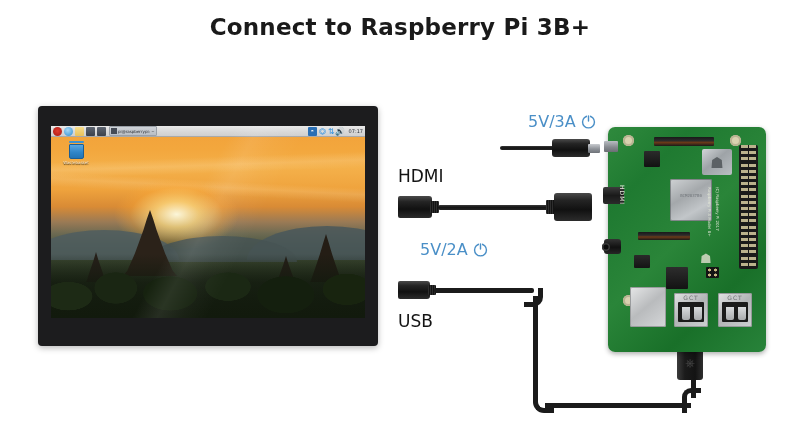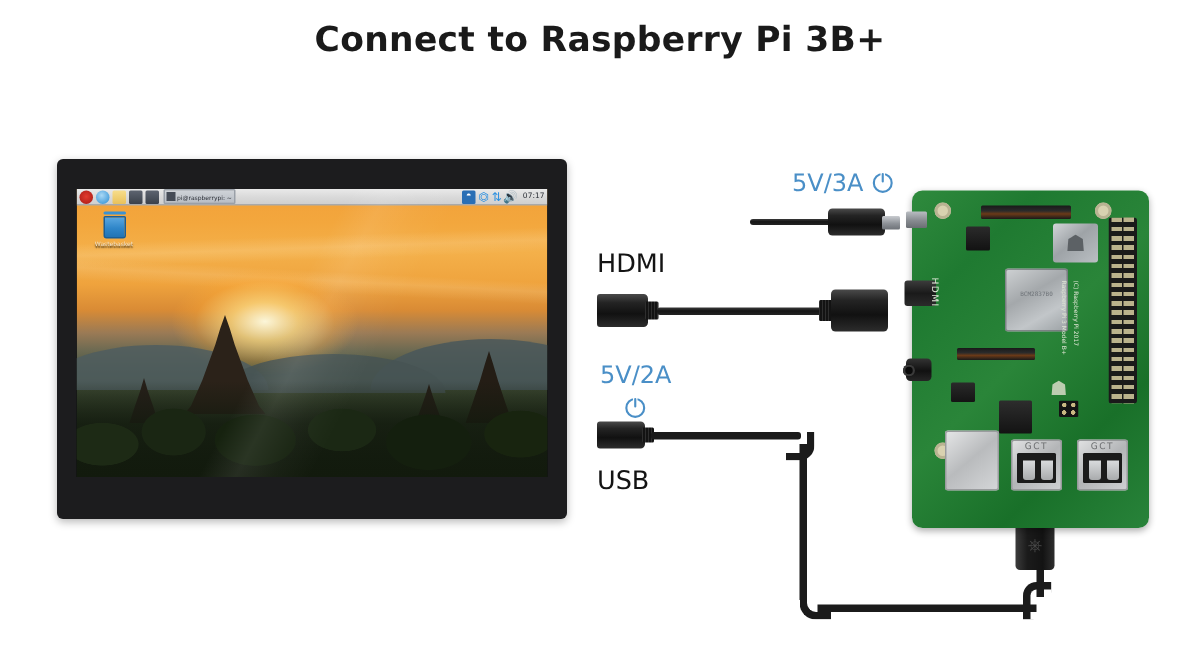--- a/index.html
+++ b/index.html
@@ -258,21 +258,21 @@
     position: absolute;
     font-size: 16px;
     color: #4a8fc7;
     font-family: "DejaVu Sans", sans-serif;
     white-space: nowrap;
     display: flex;
     align-items: center;
     gap: 4px;
   }
   #label-5v3a { left: 528px; top: 112px; }
-  #label-5v2a { left: 400px; top: 240px; flex-direction: column; }
+  #label-5v2a { left: 420px; top: 240px; }
   .power-icon { display: inline-block; width: 17px; height: 17px; }
 
   
   .cable {
     position: absolute;
     background: #191919;
   }
   .plug {
     position: absolute;
     background: linear-gradient(to bottom, #4a4a4a 0%, #242424 26%, #111 60%, #2c2c2c 100%);

